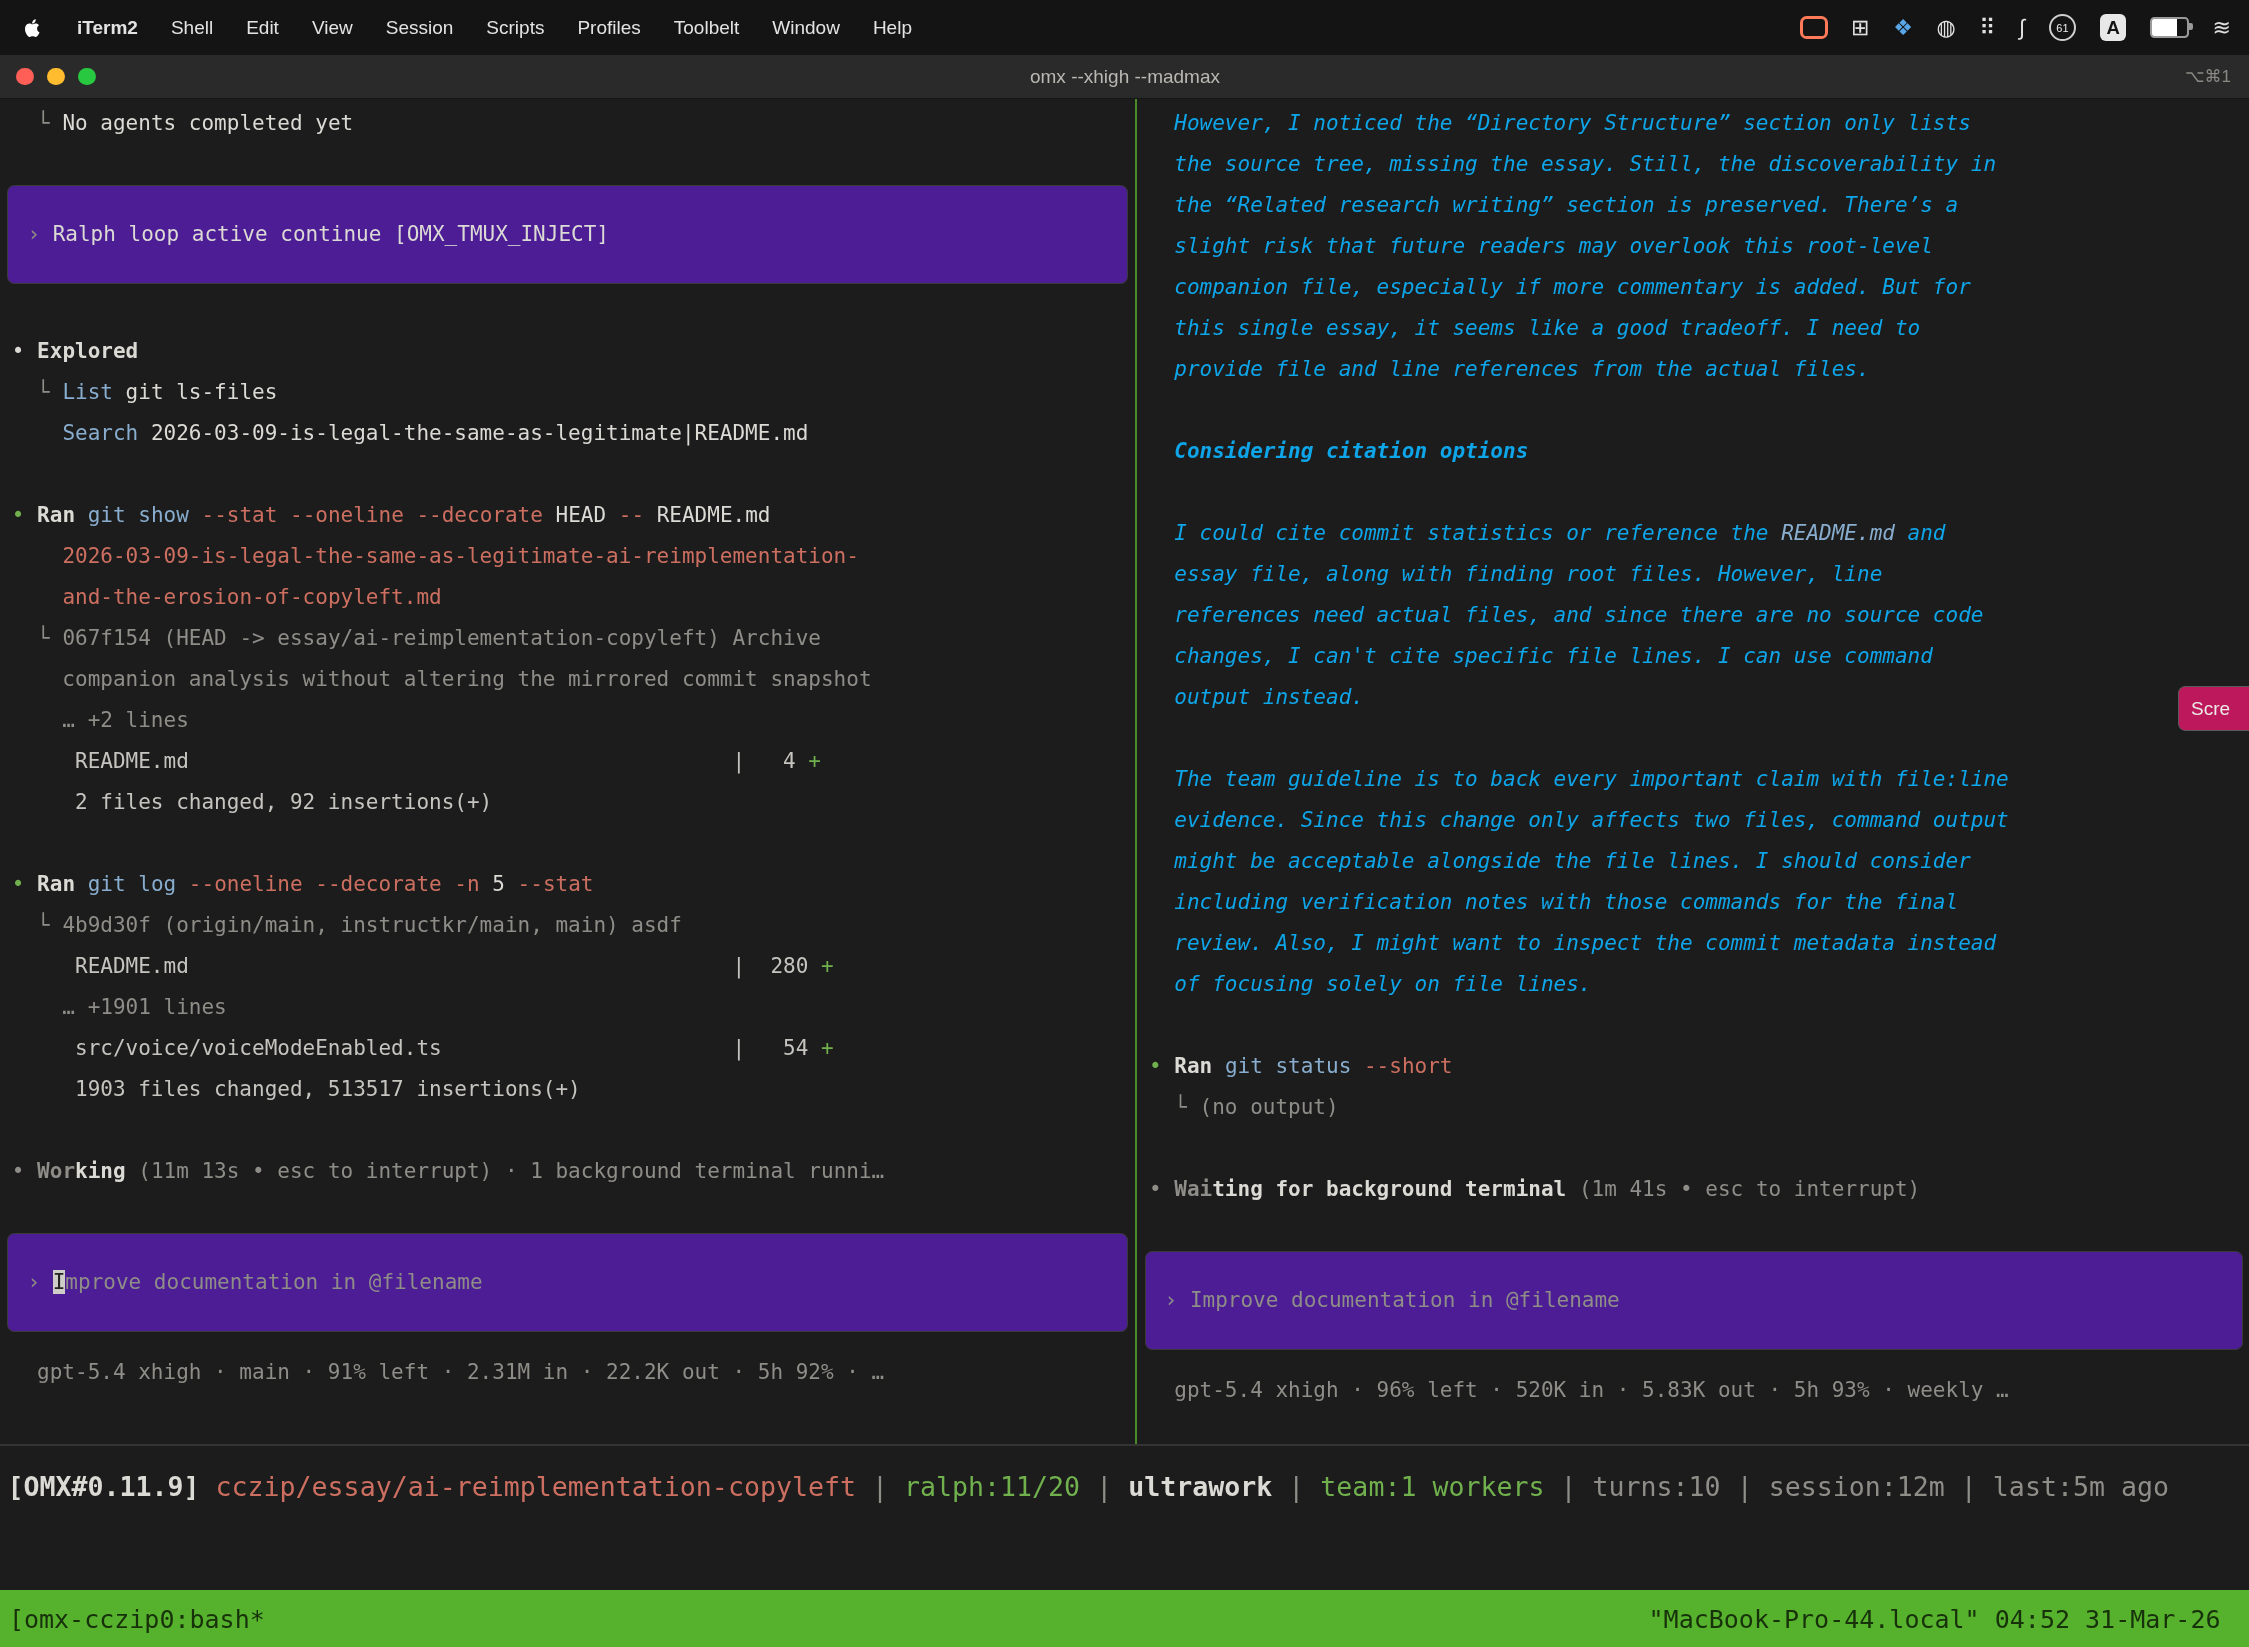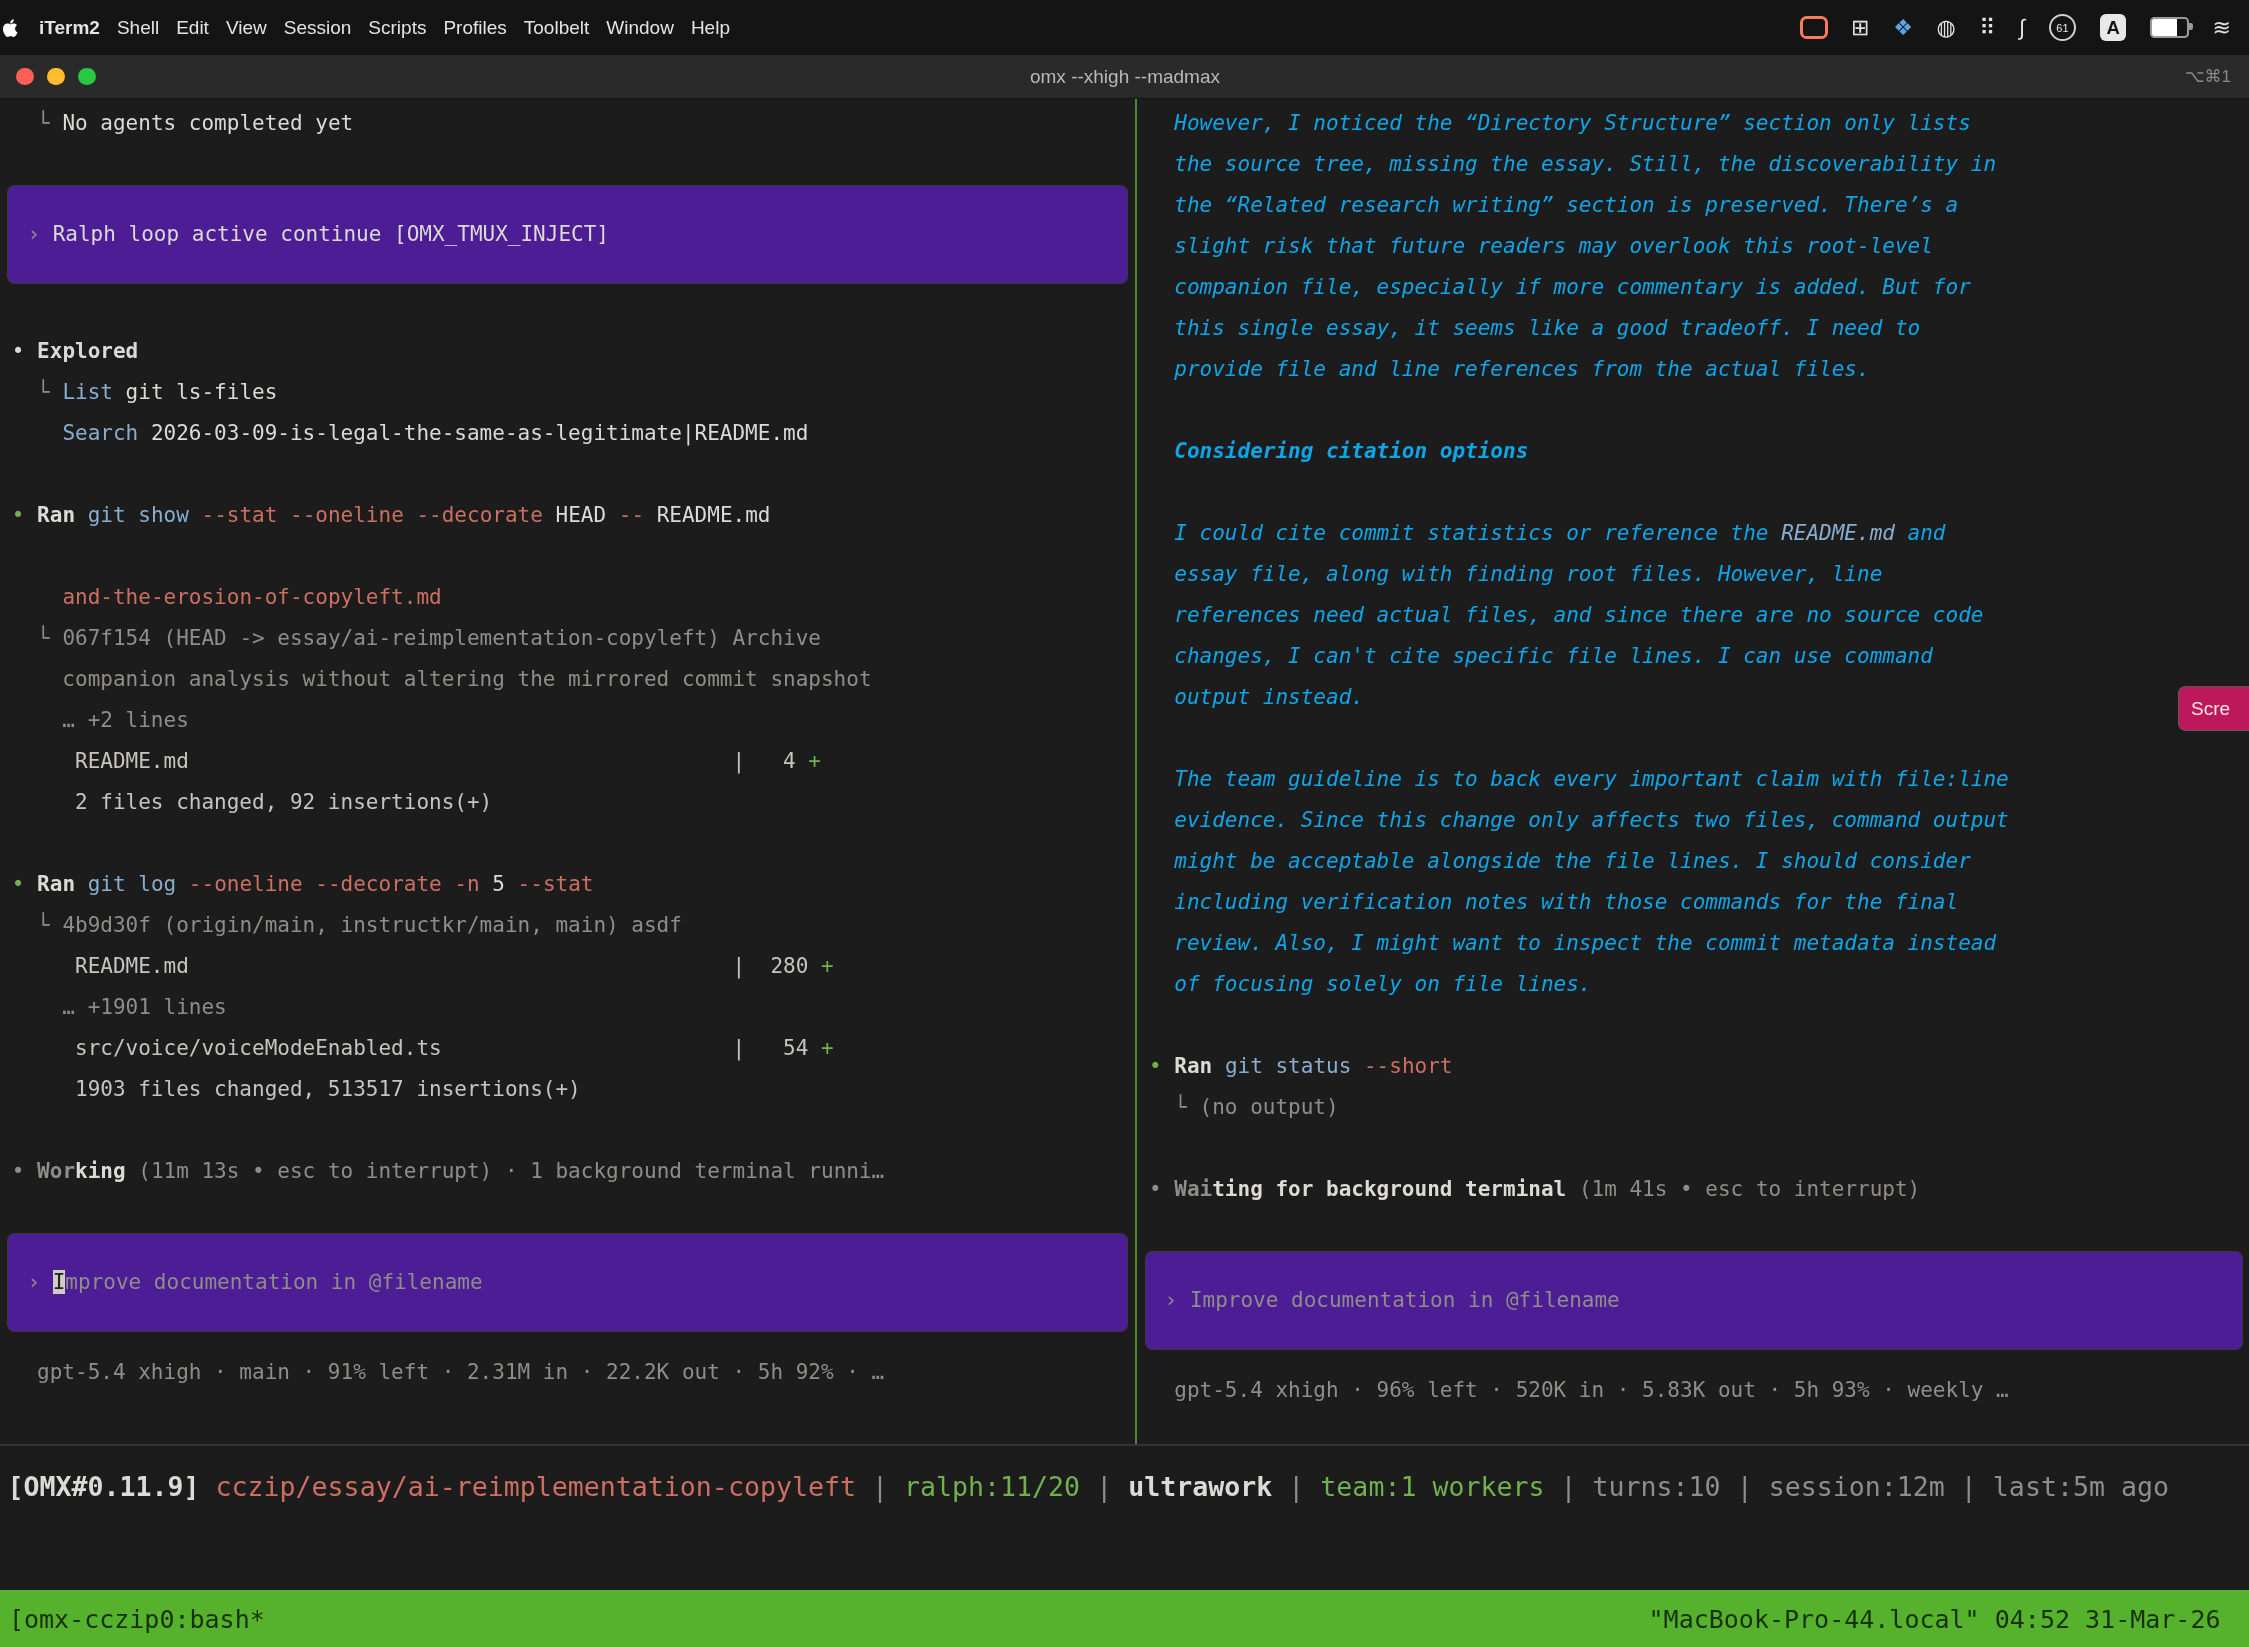--- a/index.html
+++ b/index.html
@@ -2,21 +2,21 @@
 <html style="font-size:11.8px"><head>
 <meta charset="utf-8">
 <style>
   html,body{margin:0;padding:0;background:#000;}
   .screen{position:relative;width:2250px;height:1648px;background:#1c1c1c;overflow:hidden;
           font-family:"DejaVu Sans Mono",monospace;}
 
   
   .menubar{height:55px;background:#141414;display:flex;align-items:center;
            font-family:"Liberation Sans",sans-serif;font-size:19px;color:#e3e3e3;}
-  .menu-left{display:flex;align-items:center;gap:17px;}
+  .menu-left{display:flex;align-items:center;gap:33px;padding-left:22px;}
   .menu-item{white-space:nowrap;}
   .menu-item.appname{font-weight:bold;}
   .apple-logo{display:flex;align-items:center;}
   .menu-right{margin-left:auto;display:flex;align-items:center;gap:23.6px;padding-right:19px;}
   .micon{font-size:22px;color:#e0e0e0;display:inline-flex;align-items:center;justify-content:center;}
   .micon.blue{color:#5aa7e8;}
   .rec-shape{width:22px;height:17.7px;border:3px solid #ff7a59;border-radius:6.6px;display:inline-block;}
   .inputA{width:26.6px;height:26.6px;background:#e8e8e8;color:#141414;border-radius:5.9px;
           display:inline-flex;align-items:center;justify-content:center;font-weight:bold;font-size:18.5px;}
   .ring{width:23.6px;height:23.6px;border:2.2px solid #cfcfcf;border-radius:50%;display:inline-flex;
@@ -132,21 +132,21 @@
     <div class="pane left" id="left-pane">
         <div class="tline"><span class="seg dim">  └ </span><span class="seg fg">No agents completed yet</span></div>
         <div class="panel callout">
           <div class="tline"><span class="seg dim">› </span><span class="seg fg">Ralph loop active continue [OMX_TMUX_INJECT]</span></div>
         </div>
         <div class="tline"><span class="seg fg">• </span><span class="seg fg bold">Explored</span></div>
         <div class="tline"><span class="seg dim">  └ </span><span class="seg blue">List</span><span class="seg fg"> git ls-files</span></div>
         <div class="tline"><span class="seg fg">    </span><span class="seg blue">Search</span><span class="seg fg"> 2026-03-09-is-legal-the-same-as-legitimate|README.md</span></div>
         <div class="tline"></div>
         <div class="tline"><span class="seg green">• </span><span class="seg fg bold">Ran</span><span class="seg fg"> </span><span class="seg blue">git show</span><span class="seg fg"> </span><span class="seg red">--stat --oneline --decorate</span><span class="seg fg"> HEAD </span><span class="seg red">--</span><span class="seg fg"> README.md</span></div>
-        <div class="tline"><span class="seg fg">    </span></div>
+        <div class="tline"><span class="seg fg">    </span><span class="seg red">2026-03-09-is-legal-the-same-as-legitimate-ai-reimplementation-</span></div>
         <div class="tline"><span class="seg fg">    </span><span class="seg red">and-the-erosion-of-copyleft.md</span></div>
         <div class="tline"><span class="seg dim">  └ </span><span class="seg dim">067f154 (HEAD -&gt; essay/ai-reimplementation-copyleft) Archive</span></div>
         <div class="tline"><span class="seg dim">    companion analysis without altering the mirrored commit snapshot</span></div>
         <div class="tline"><span class="seg dim">    … +2 lines</span></div>
         <div class="tline"><span class="seg stat">     README.md                                           |   4 </span><span class="seg green">+</span></div>
         <div class="tline"><span class="seg stat">     2 files changed, 92 insertions(+)</span></div>
         <div class="tline"></div>
         <div class="tline"><span class="seg green">• </span><span class="seg fg bold">Ran</span><span class="seg fg"> </span><span class="seg blue">git log</span><span class="seg fg"> </span><span class="seg red">--oneline --decorate -n</span><span class="seg fg"> 5 </span><span class="seg red">--stat</span></div>
         <div class="tline"><span class="seg dim">  └ </span><span class="seg dim">4b9d30f (origin/main, instructkr/main, main) asdf</span></div>
         <div class="tline"><span class="seg stat">     README.md                                           |  280 </span><span class="seg green">+</span></div>

